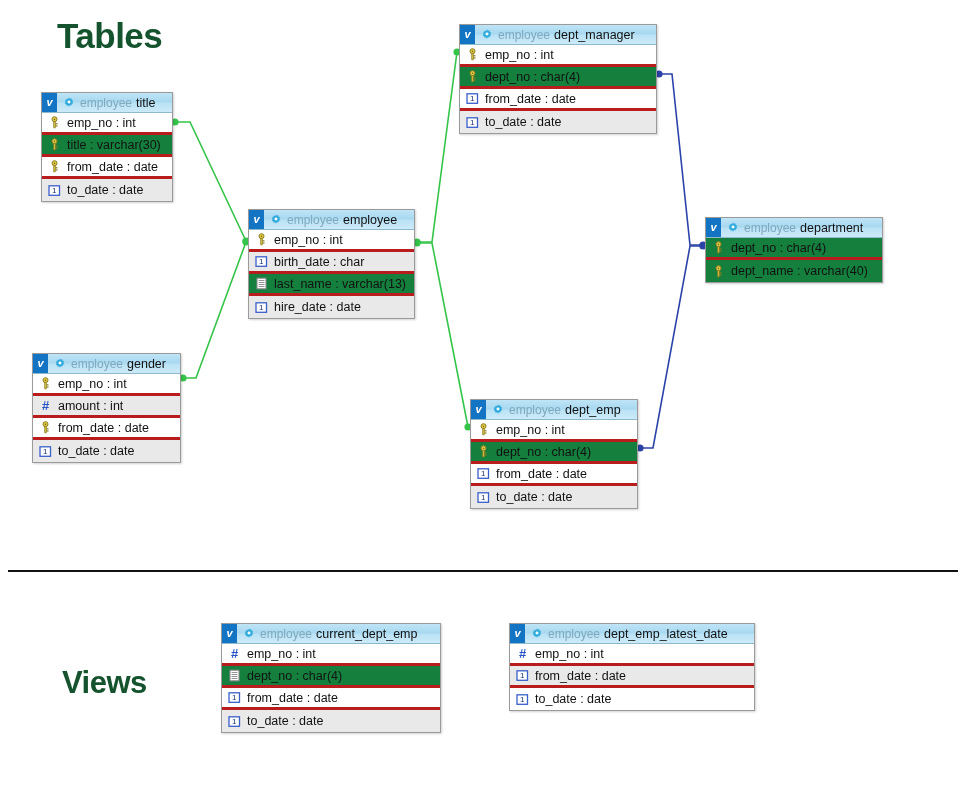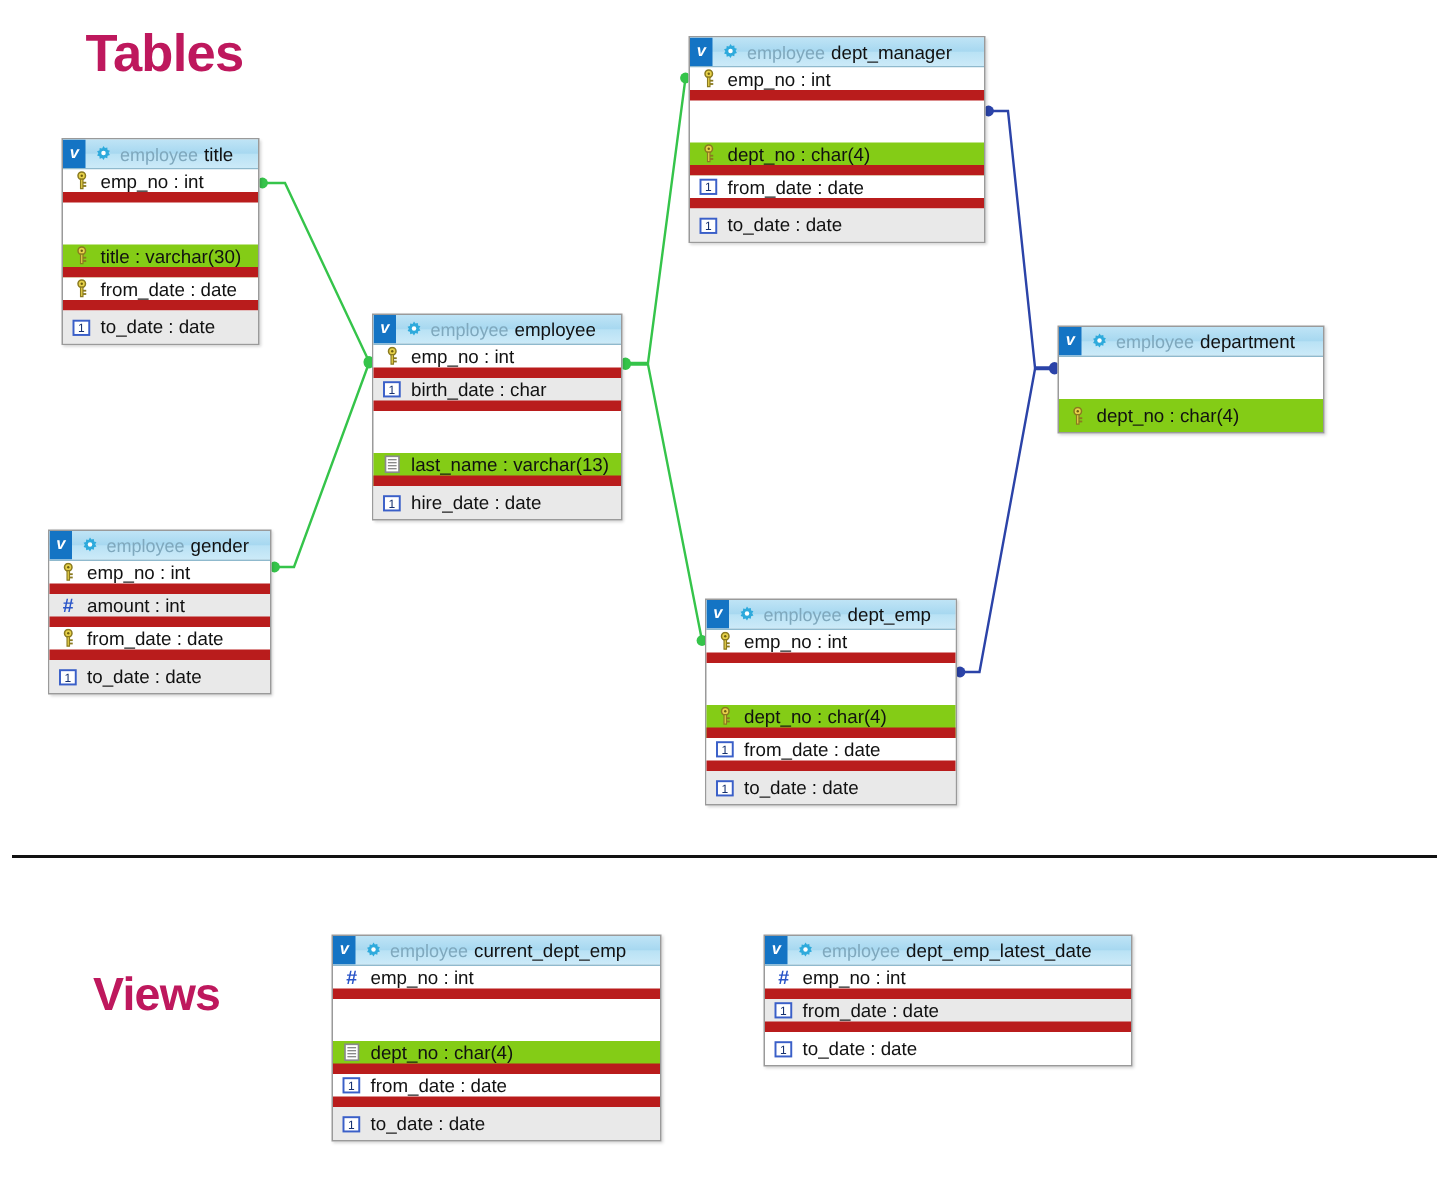--- a/index.html
+++ b/index.html
@@ -24,25 +24,25 @@
     position: absolute;
     left: 0; top: 0;
     width: 965px;
     height: 791px;
     pointer-events: none;
   }
   .section-label {
     position: absolute;
     font-family: "Liberation Sans", sans-serif;
     font-weight: bold;
-    color: #be185d;
+    color: #14532d;
     letter-spacing: -0.5px;
   }
   #label-tables { left: 57px; top: 16px; font-size: 35px; }
-  #label-views  { left: 62px; top: 645px; font-size: 31px; text-align: right; }
+  #label-views  { left: 62px; top: 665px; font-size: 31px; text-align: right; }
 
   .divider {
     position: absolute;
     left: 8px;
     top: 570px;
     width: 950px;
     height: 0;
     border-top: 2px solid #111111;
   }
 
@@ -95,27 +95,27 @@
     color: #111111;
     font-size: 12.5px;
     font-weight: normal;
   }
   .ent-row {
     display: flex;
     align-items: center;
     height: 22px;
     padding-left: 6px;
     box-sizing: border-box;
-    border-bottom: 7px solid #b91c1c;
+    border-bottom: 3px solid #b91c1c;
     white-space: nowrap;
     background: #ffffff;
   }
   .ent-row:last-child { border-bottom: none; }
   .ent-row.alt   { background: #e9e9e9; }
-  .ent-row.pinkish { background: #84cc16; margin-top: 28px; }
+  .ent-row.pinkish { background: #15803d; }
   .row-icon {
     width: 13px;
     height: 13px;
     margin-right: 6px;
     flex: 0 0 auto;
     display: block;
   }
   .row-text {
     font-size: 12.5px;
     color: #111111;
@@ -402,20 +402,30 @@
         <div class="ent-row pinkish">
           <svg viewBox="0 0 13 13" class="row-icon">
             <circle cx="6.5" cy="3.2" r="2.5" fill="#e8d24a" stroke="#8a7a20" stroke-width="1"></circle>
             <circle cx="6.5" cy="3.2" r="0.8" fill="#6f6010"></circle>
             <path d="M5.7 5.4h1.6v6.4H5.7z" fill="#e8d24a" stroke="#8a7a20" stroke-width="0.8"></path>
             <rect x="7.3" y="7.2" width="2.2" height="1.2" fill="#8a7a20"></rect>
             <rect x="7.3" y="9.4" width="2.2" height="1.2" fill="#8a7a20"></rect>
           </svg>
           <span class="row-text">dept_no : char(4)</span>
         </div>
+        <div class="ent-row pinkish">
+          <svg viewBox="0 0 13 13" class="row-icon">
+            <circle cx="6.5" cy="3.2" r="2.5" fill="#e8d24a" stroke="#8a7a20" stroke-width="1"></circle>
+            <circle cx="6.5" cy="3.2" r="0.8" fill="#6f6010"></circle>
+            <path d="M5.7 5.4h1.6v6.4H5.7z" fill="#e8d24a" stroke="#8a7a20" stroke-width="0.8"></path>
+            <rect x="7.3" y="7.2" width="2.2" height="1.2" fill="#8a7a20"></rect>
+            <rect x="7.3" y="9.4" width="2.2" height="1.2" fill="#8a7a20"></rect>
+          </svg>
+          <span class="row-text">dept_name : varchar(40)</span>
+        </div>
       </div>
       <div class="entity" style="left: 221px; top: 623px; width: 220px;">
         <div class="ent-header">
           <span class="badge-v">v</span>
           <svg viewBox="0 0 16 16" class="gear-icon">
             <path d="M8 1.6l1.1 1.5 1.8-.5.2 1.9 1.8.6-1 1.6 1 1.6-1.8.6-.2 1.9-1.8-.5L8 12.2 6.9 10.7l-1.8.5-.2-1.9-1.8-.6 1-1.6-1-1.6 1.8-.6.2-1.9 1.8.5z" fill="#2eaadc"></path>
             <circle cx="8" cy="6.9" r="1.7" fill="#ffffff"></circle>
           </svg>
           <span class="schema-name">employee</span>
           <span class="entity-name">current_dept_emp</span>

